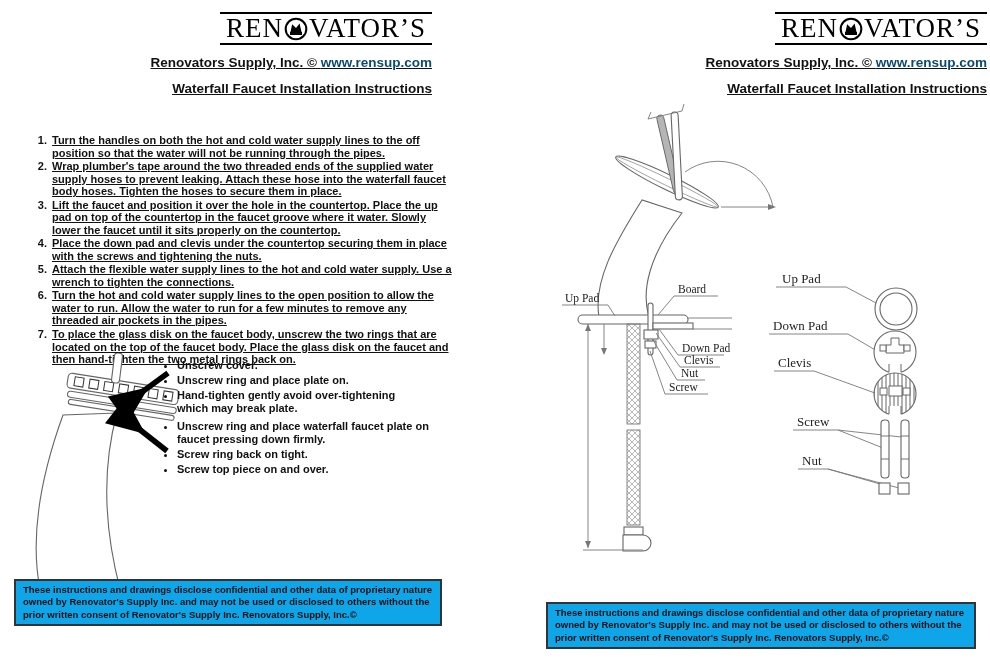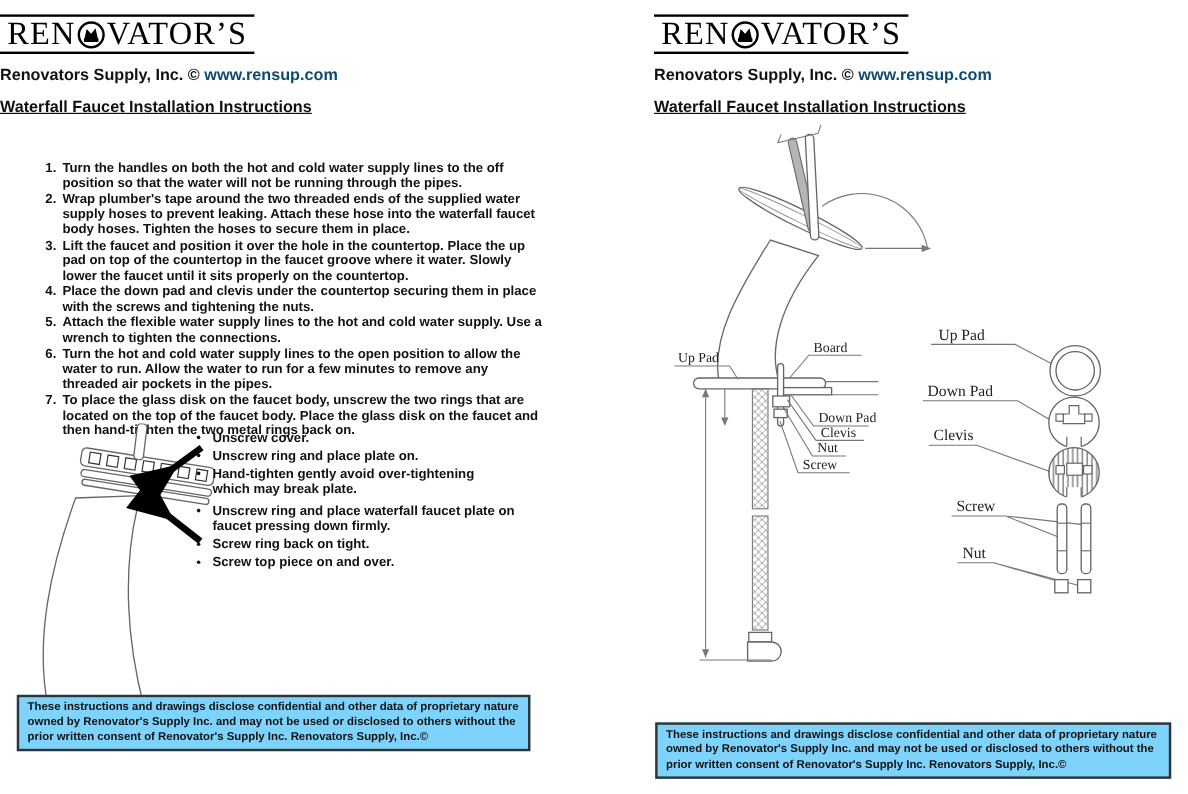--- a/index.html
+++ b/index.html
@@ -1,33 +1,33 @@
 <!DOCTYPE html>
 <html><head>
 <meta charset="utf-8">
 <style>
   html,body{margin:0;padding:0;background:#fff;}
   #canvas{position:relative;width:990px;height:662px;background:#fff;overflow:hidden;
           font-family:"Liberation Sans",sans-serif;color:#111;}
   .abs{position:absolute;}
-  .page-header{text-align:left;}
+  .page-header{text-align:right;text-decoration:underline;}
   .logo{display:inline-block;font-family:"Liberation Serif",serif;font-size:27px;
         letter-spacing:1px;color:#000;border-top:2px solid #000;border-bottom:2px solid #000;
         padding:0 6px 1px 6px;line-height:1.05;white-space:nowrap;}
   .logo-emblem{display:inline-block;width:24px;height:24px;vertical-align:-4px;margin:0 1px;}
   .company-line{font-size:13.5px;font-weight:bold;margin-top:10px;}
   .weblink{color:#0c4a6e;text-decoration:none;font-weight:bold;}
   .doc-title{font-size:13.5px;font-weight:bold;text-decoration:underline;margin-top:11px;}
   .things{font-size:11px;font-weight:bold;}
-  ol.steps{margin:0;padding-left:22px;font-size:11px;font-weight:bold;line-height:1.14;}
+  ol.steps{margin:0;padding-left:22px;font-size:11px;font-weight:bold;line-height:1.14;text-decoration:underline;}
   ol.steps li{margin:0 0 1px 0;padding-left:2px;}
   ul.bullets{margin:0;padding-left:17px;font-size:11px;font-weight:bold;line-height:1.18;}
   ul.bullets li{margin:0 0 2px 0;}
   .disclaimer{border:2px solid #333;font-size:9.5px;font-weight:bold;line-height:1.3;
-              padding:3px 7px;background:#7dd3fc;}
+              padding:3px 7px;background:#0ea5e9;}
   .dlabel{font-family:"Liberation Serif",serif;font-size:11.5px;fill:#222;}
   svg .ln{stroke:#777;stroke-width:0.9;fill:none;}
   svg .outline{stroke:#666;stroke-width:1.1;fill:#fff;}
 </style>
 </head>
 <body>
 
 <div id="canvas">
 
   <div class="abs page-header" style="left:0;top:12px;width:432px;">

